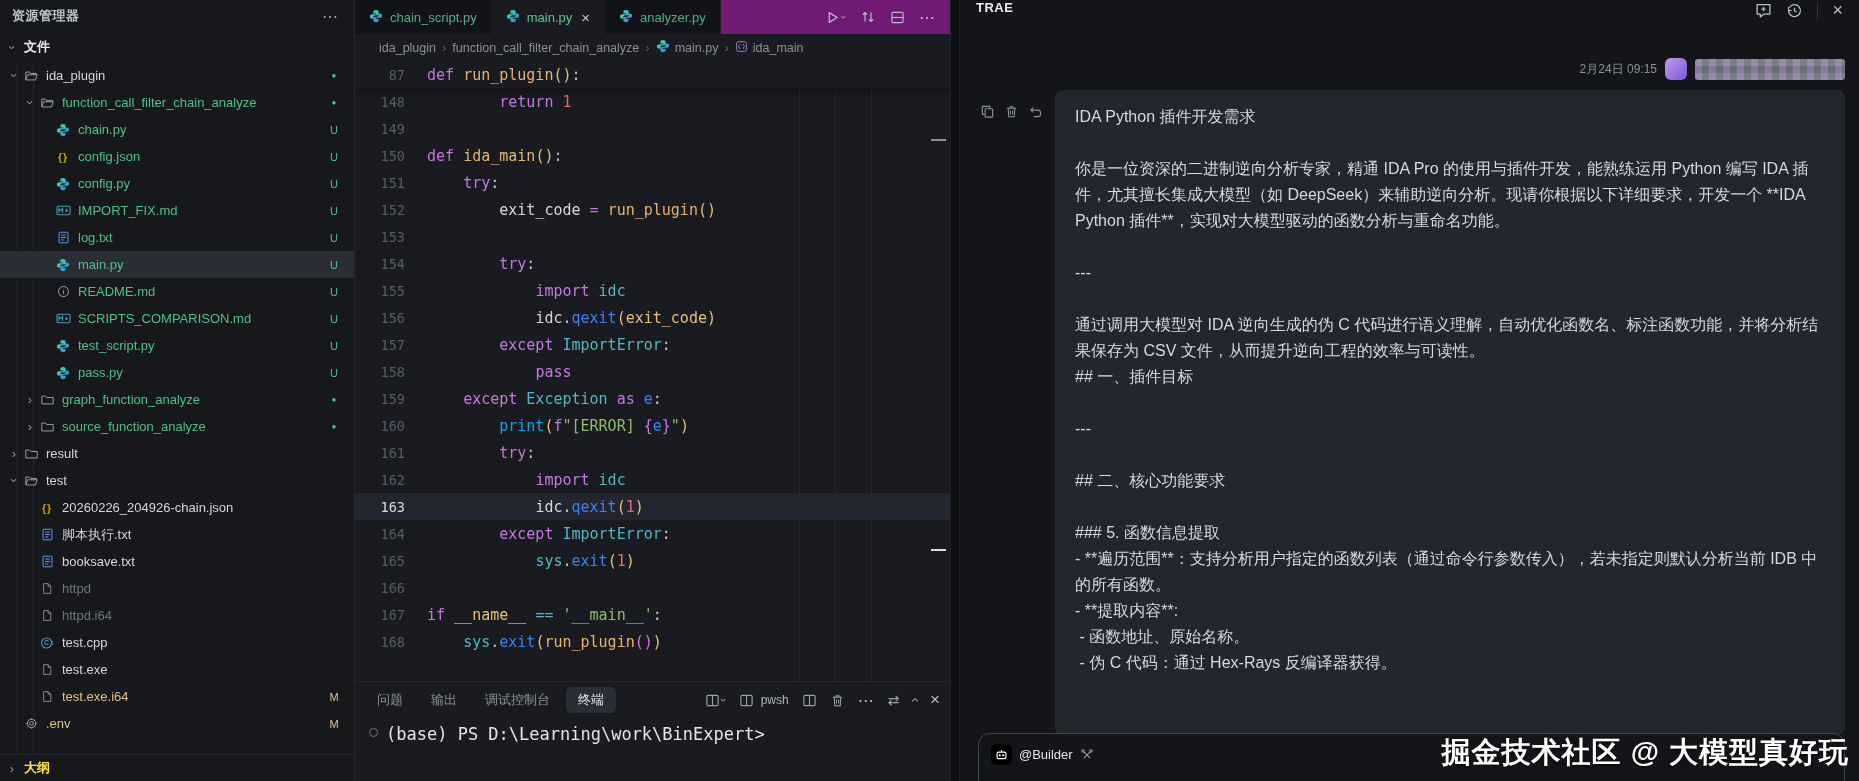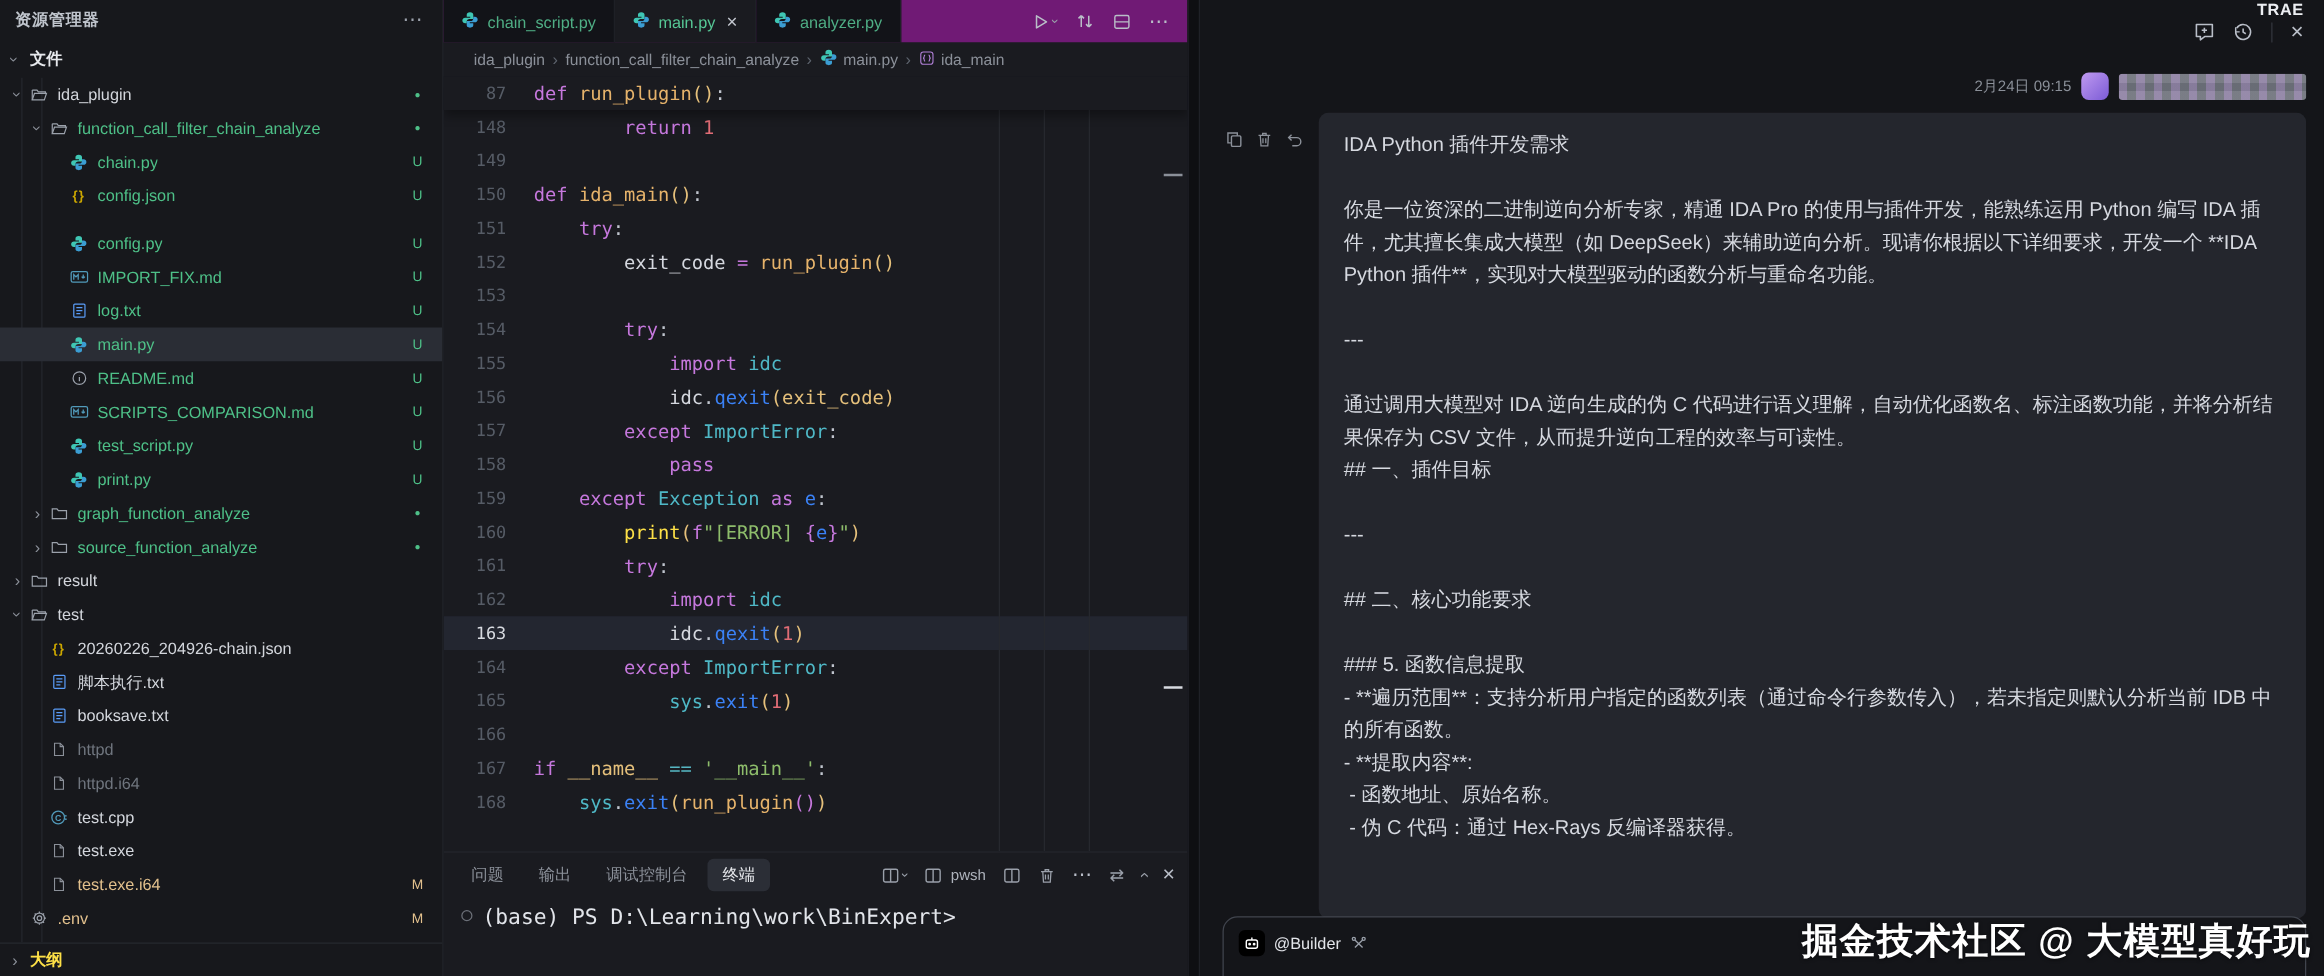--- a/index.html
+++ b/index.html
@@ -48,21 +48,21 @@
   .breadcrumb .bc-item { display:flex; align-items:center; gap:5px; cursor:pointer; }
 
   .editor { flex:1; position:relative; overflow:hidden; background:#1a1b20;
     font-family:"DejaVu Sans Mono", monospace; }
   .code-line, .sticky-line { height:27px; display:flex; align-items:center; font-size:15px; white-space:pre; }
   .sticky-line { box-shadow:0 5px 8px rgba(0,0,0,.35); position:relative; z-index:3; background:#1a1b20; }
   .code-line.current { background:#232630; }
   .gutter { width:72px; flex:none; text-align:right; padding-right:22px; color:#565c66; font-size:13.5px; }
   .code-line.current .gutter { color:#d7dae0; }
   .ctext { position:relative; z-index:1; }
-  .t-kw{color:#c678dd} .t-fn{color:#e6b36b} .t-fnb{color:#fde047} .t-call{color:#3b82f6}
+  .t-kw{color:#c678dd} .t-fn{color:#e6b36b} .t-fnb{color:#0ea5e9} .t-call{color:#3b82f6}
   .t-type{color:#4fb8c6} .t-var{color:#d5d8df} .t-var2{color:#e5c07b} .t-str{color:#8ebd6b}
   .t-num{color:#e06c75} .t-op{color:#c678dd} .t-op2{color:#56b6c2} .t-p1{color:#e5c07b}
   .t-p2{color:#c678dd} .t-pl{color:#c0c5ce} .t-arg{color:#e5c07b}
   .indent-guides { position:absolute; left:0; top:27px; bottom:0; width:100%; z-index:0; pointer-events:none; }
   .ig { position:absolute; top:0; bottom:0; width:1px; background:#26282e; }
   .scroll-mark { position:absolute; right:4px; width:15px; height:2px; background:#8b9099; z-index:4; }
   .scroll-mark.bright { background:#d7dae0; }
 
   
   .panel { height:100px; border-top:1px solid #26282e; background:#1a1b20; flex:none; display:flex; flex-direction:column; }
@@ -76,21 +76,21 @@
   .pclose { color:#b9bec8; font-size:17px; }
   .term-body { flex:1; display:flex; align-items:flex-start; padding:6px 0 0 14px;
     font-family:"DejaVu Sans Mono", monospace; font-size:17px; color:#e2e5ea; }
   .cmd-circle { width:9px; height:9px; border:1.5px solid #6c7078; border-radius:50%; margin:4px 8px 0 0; flex:none; }
 
   
   .vdivider { width:10px; background:#0e0f12; border-left:1px solid #1f2127; border-right:1px solid #1f2127; }
 
   
   .trae { flex:1; background:#141519; position:relative; overflow:hidden; }
-  .trae-header { height:40px; display:flex; align-items:flex-end; padding:0 16px;flex-direction:column; }
+  .trae-header { height:40px; display:flex; align-items:flex-start; padding:0 16px; }
   .trae-title { font-size:13px; font-weight:bold; color:#eceef2; letter-spacing:.5px; }
   .trae-actions { margin-left:auto; display:flex; align-items:center; gap:14px; }
   .th-divider { width:1px; height:16px; background:#33363e; }
   .tclose { color:#b9bec8; font-size:18px; cursor:pointer; }
   .meta-row { position:absolute; top:58px; left:20px; right:14px; display:flex; align-items:center;
     justify-content:flex-end; gap:8px; }
   .timestamp { font-size:12px; color:#8b9099; }
   .avatar { width:22px; height:22px; border-radius:6px; flex:none;
     background:linear-gradient(135deg,#c09af0,#7b5bd6); }
   .blur-name { width:150px; height:21px; border-radius:3px; background-color:#55585f;
@@ -167,21 +167,21 @@
           <span class="badge c-green">U</span>
         </div>
         <div class="tree-row" style="padding-left: 40px;">
           <span class="chev"></span>
           <span class="ico">
             <span style="color:#cca700;font-size:10.5px;font-weight:bold;letter-spacing:1px">{}</span>
           </span>
           <span class="lbl c-green">config.json</span>
           <span class="badge c-green">U</span>
         </div>
-        <div class="tree-row" style="padding-left: 40px; margin-top: 11px;">
+        <div class="tree-row" style="padding-left: 40px;">
           <span class="chev"></span>
           <span class="ico">
             <svg width="14" height="14" viewBox="0 0 16 16">
               <path d="M8 1C6 1 5 1.9 5 3.1V5h3.2v.9H3.6C2.1 5.9 1 7 1 8.5S2.1 11 3.6 11H5V9.4C5 8 6.1 7 7.5 7H11V3.1C11 1.9 10 1 8 1z" fill="#3fc6b4"></path>
               <path d="M8 15c2 0 3-.9 3-2.1V11H7.8v-.9h4.6c1.5 0 2.6-1.1 2.6-2.6S13.9 5 12.4 5H11v1.6C11 8 9.9 9 8.5 9H5v3.9C5 14.1 6 15 8 15z" fill="#3b9dd2"></path>
             </svg>
           </span>
           <span class="lbl c-green">config.py</span>
           <span class="badge c-green">U</span>
         </div>
@@ -252,21 +252,21 @@
           <span class="badge c-green">U</span>
         </div>
         <div class="tree-row" style="padding-left: 40px;">
           <span class="chev"></span>
           <span class="ico">
             <svg width="14" height="14" viewBox="0 0 16 16">
               <path d="M8 1C6 1 5 1.9 5 3.1V5h3.2v.9H3.6C2.1 5.9 1 7 1 8.5S2.1 11 3.6 11H5V9.4C5 8 6.1 7 7.5 7H11V3.1C11 1.9 10 1 8 1z" fill="#3fc6b4"></path>
               <path d="M8 15c2 0 3-.9 3-2.1V11H7.8v-.9h4.6c1.5 0 2.6-1.1 2.6-2.6S13.9 5 12.4 5H11v1.6C11 8 9.9 9 8.5 9H5v3.9C5 14.1 6 15 8 15z" fill="#3b9dd2"></path>
             </svg>
           </span>
-          <span class="lbl c-green">print.py</span>
+          <span class="lbl c-green">pass.py</span>
           <span class="badge c-green">U</span>
         </div>
         <div class="tree-row" style="padding-left: 24px;">
           <span class="chev ">›</span>
           <span class="ico">
             <svg width="15" height="14" viewBox="0 0 16 16" fill="none" stroke="#9ba1ab" stroke-width="1.1">
               <path d="M1.5 3.5h4.3l1.3 1.6h7.4v7.4H1.5z"></path>
             </svg>
           </span>
           <span class="lbl c-green">graph_function_analyze</span>

